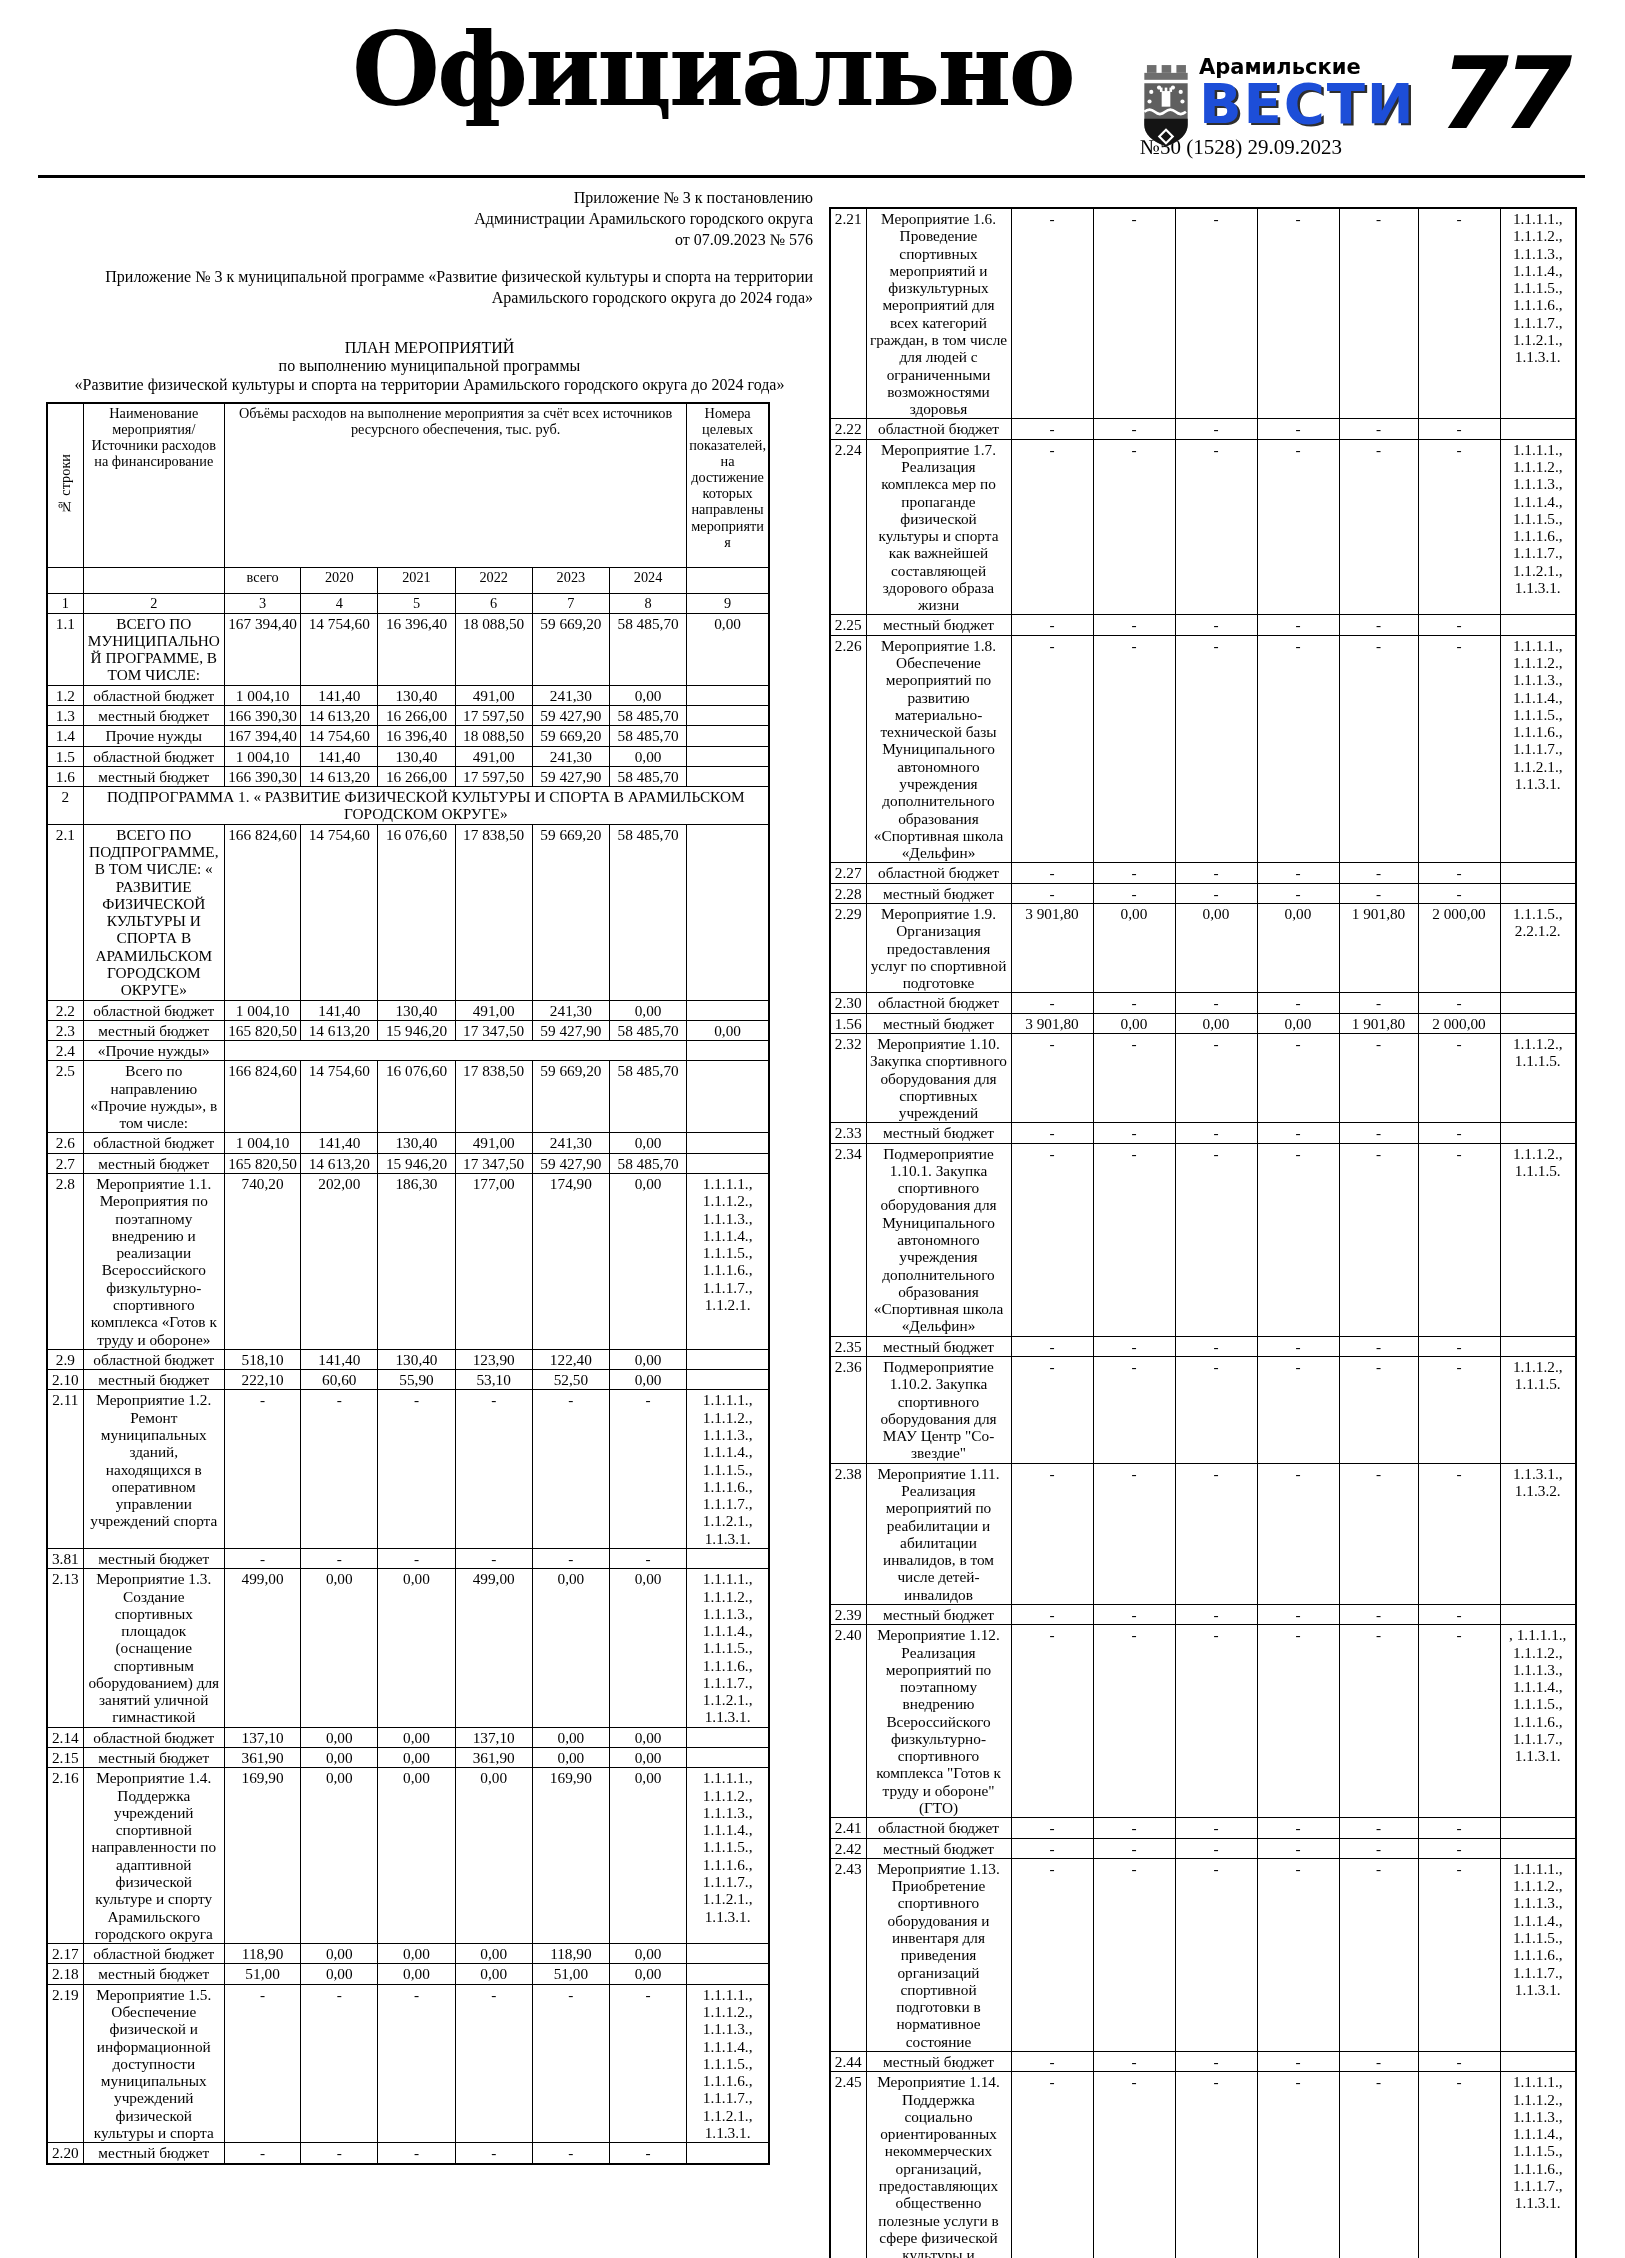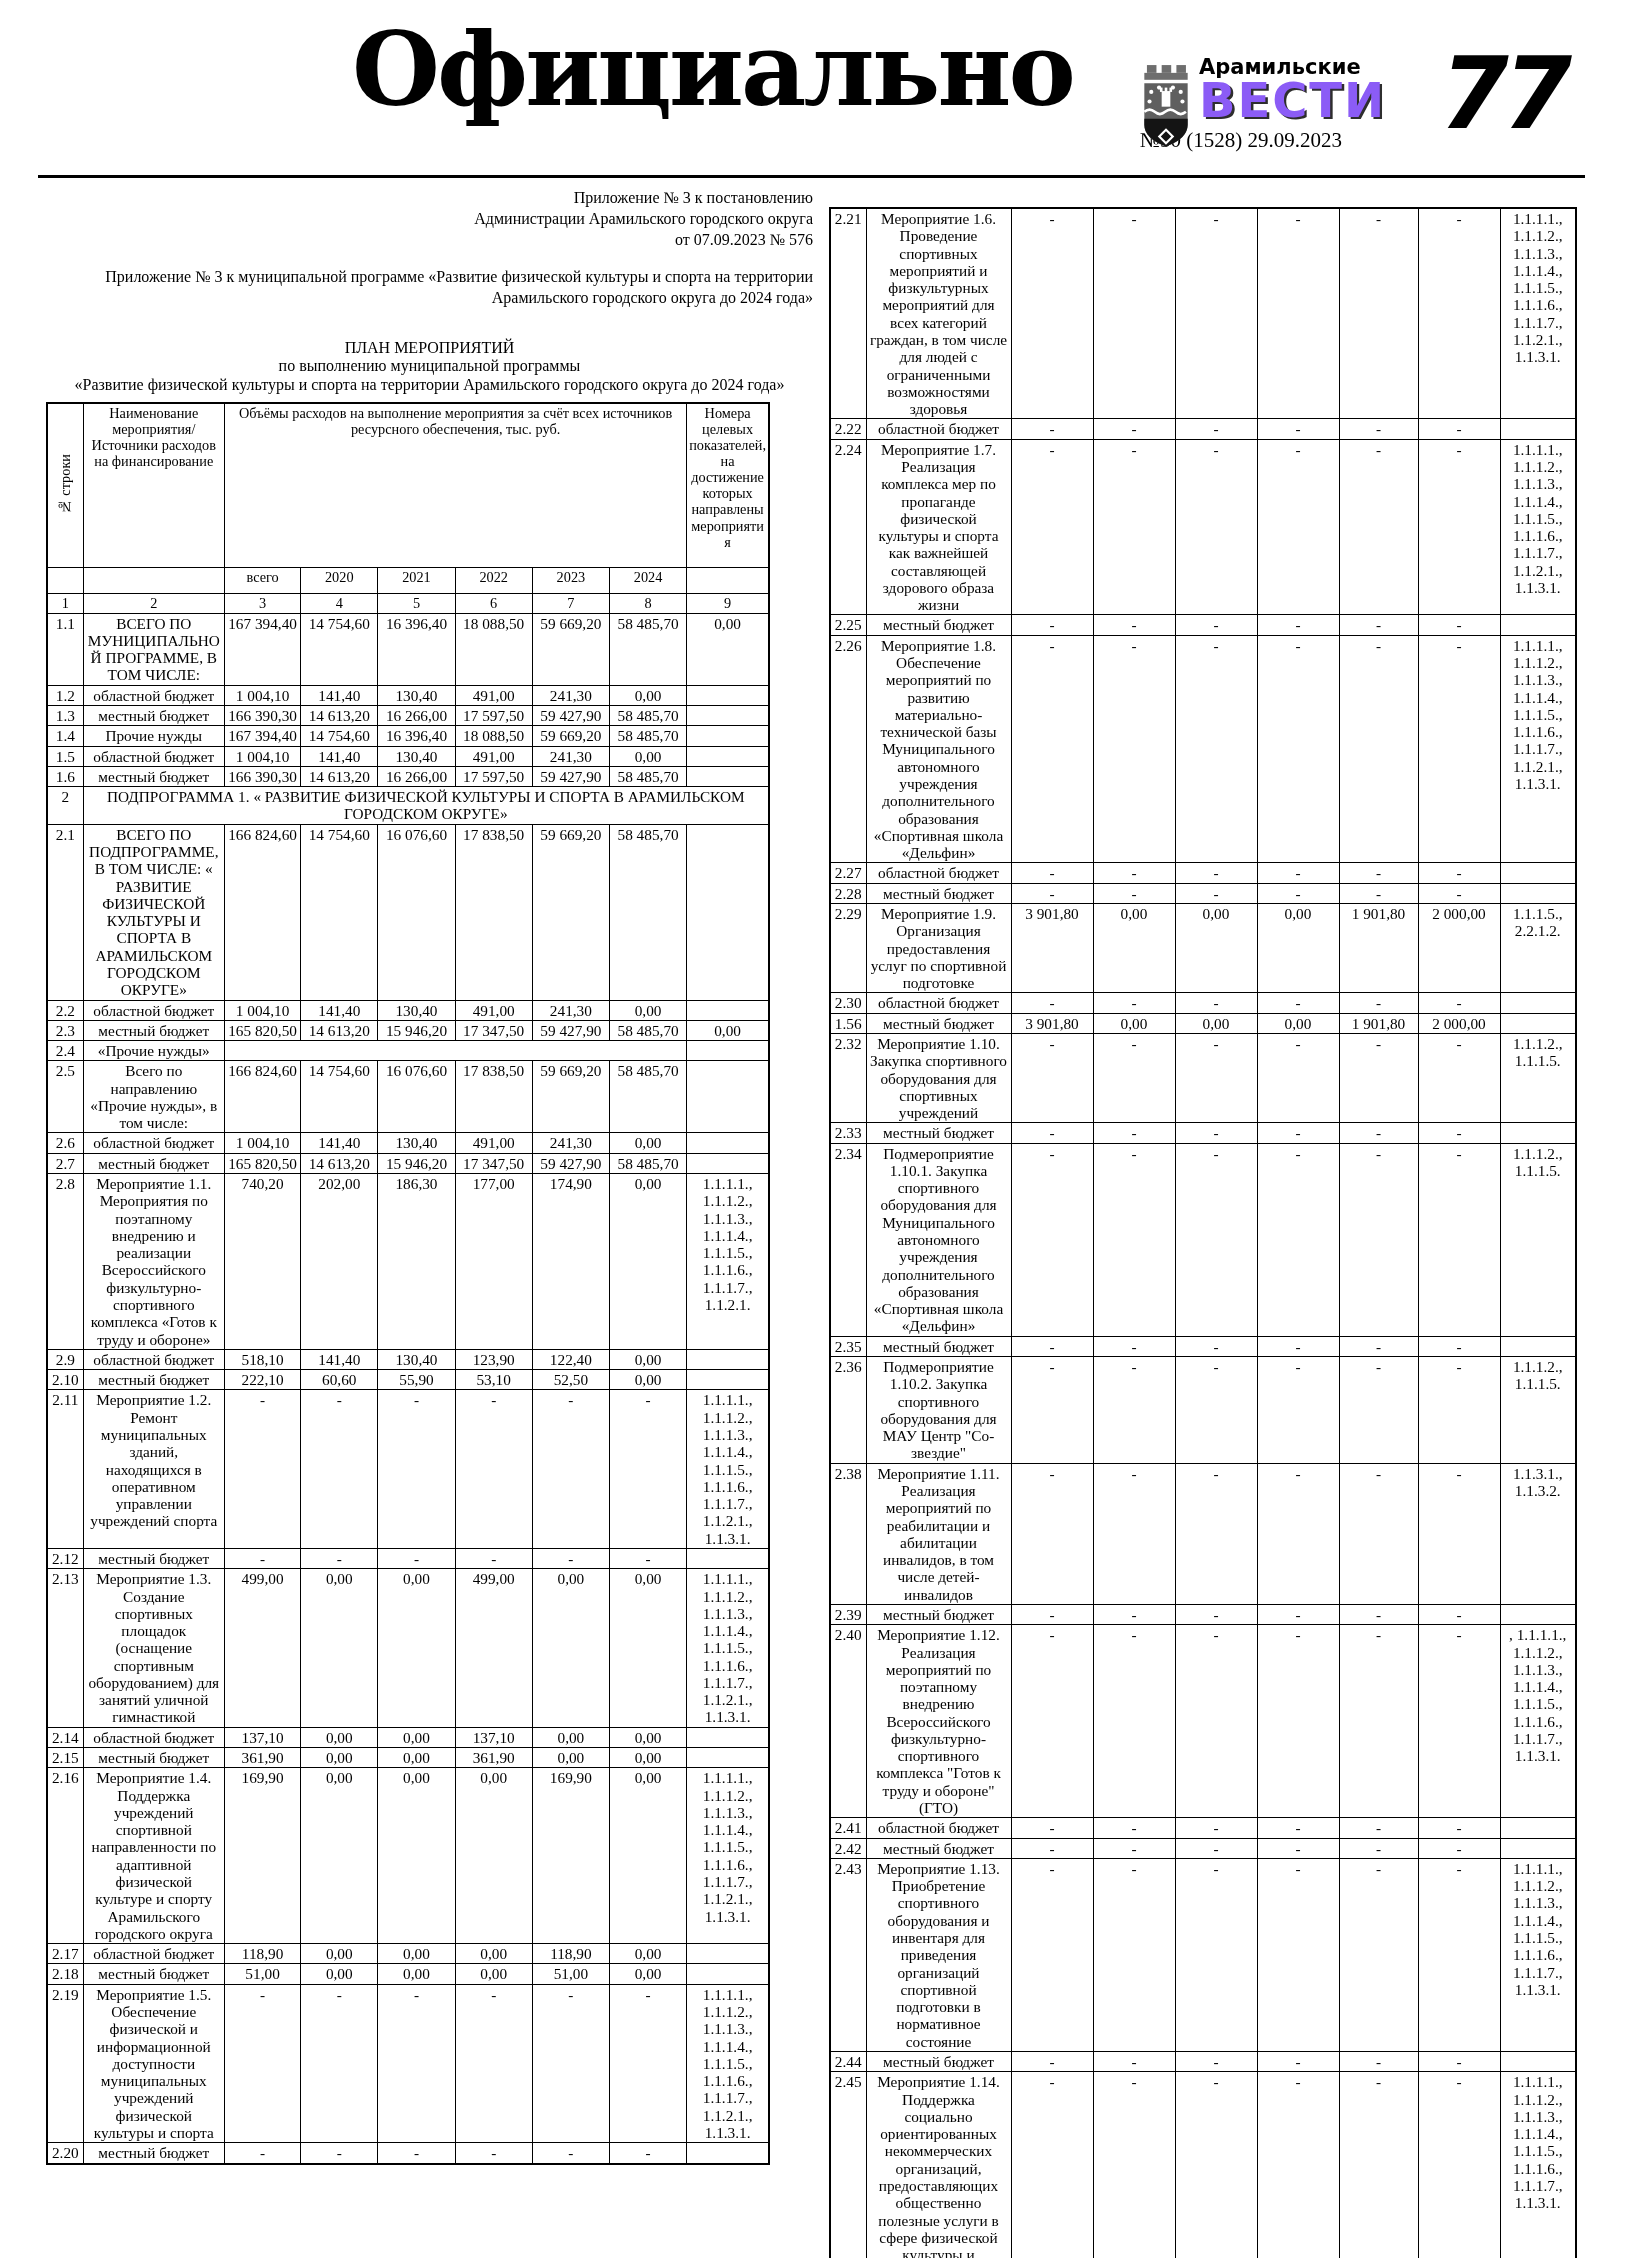--- a/index.html
+++ b/index.html
@@ -5,22 +5,22 @@
   html,body{margin:0;padding:0;background:#fff;}
   .page{position:relative;width:1626px;height:2259px;background:#fff;color:#000;
         font-family:"Liberation Serif",serif;overflow:hidden;}
   
   .script-title{position:absolute;left:352px;top:9.6px;font-family:"DejaVu Serif",serif;
         font-weight:bold;font-size:101px;letter-spacing:-2.9px;}
   .brand{position:absolute;left:1140px;top:57px;width:249px;}
   .crest{position:absolute;left:0;top:7.6px;}
   .brand-text{margin-left:59px;}
   .brand-top{font-family:"DejaVu Sans",sans-serif;font-weight:bold;font-size:21px;line-height:1;}
-  .brand-bottom{font-family:"DejaVu Sans",sans-serif;font-weight:bold;font-size:48px;line-height:.92;
-        color:#8b5cf6;letter-spacing:1.9px;text-shadow:2.4px 2.4px 0 #2e2e2e;}
+  .brand-bottom{font-family:"DejaVu Sans",sans-serif;font-weight:bold;font-size:56px;line-height:.92;
+        color:#1d4ed8;letter-spacing:1.9px;text-shadow:2.4px 2.4px 0 #2e2e2e;}
   .issue{font-size:21px;margin-top:5.7px;margin-left:0;white-space:nowrap;}
   .pagenum{position:absolute;left:1440px;top:36px;font-family:"DejaVu Sans",sans-serif;
         font-weight:bold;font-style:italic;font-size:99px;letter-spacing:-5.7px;}
   .rule{position:absolute;left:38px;top:175px;width:1547px;height:2.9px;background:#000;}
   
   .col-left{position:absolute;left:46px;top:187px;width:767px;}
   .ann{text-align:right;font-size:16px;line-height:1.32;}
   .center-note{text-align:right;font-size:16px;line-height:1.32;margin-top:15.3px;}
   .doc-title{text-align:center;font-size:16px;line-height:1.15;margin-top:31px;}
   
@@ -324,21 +324,21 @@
             <td data-name="name-cell">Мероприятие 1.2. Ремонт муниципальных зданий, находящихся в оперативном управлении учреждений спорта</td>
             <td data-name="value-cell">-</td>
             <td data-name="value-cell">-</td>
             <td data-name="value-cell">-</td>
             <td data-name="value-cell">-</td>
             <td data-name="value-cell">-</td>
             <td data-name="value-cell">-</td>
             <td data-name="targets-cell">1.1.1.1., 1.1.1.2., 1.1.1.3., 1.1.1.4., 1.1.1.5., 1.1.1.6., 1.1.1.7., 1.1.2.1., 1.1.3.1.</td>
           </tr>
           <tr data-name="table-row">
-            <td data-name="row-no-cell">2.12</td>
+            <td data-name="row-no-cell">3.81</td>
             <td data-name="name-cell">местный бюджет</td>
             <td data-name="value-cell">-</td>
             <td data-name="value-cell">-</td>
             <td data-name="value-cell">-</td>
             <td data-name="value-cell">-</td>
             <td data-name="value-cell">-</td>
             <td data-name="value-cell">-</td>
             <td data-name="targets-cell"></td>
           </tr>
           <tr data-name="table-row">

